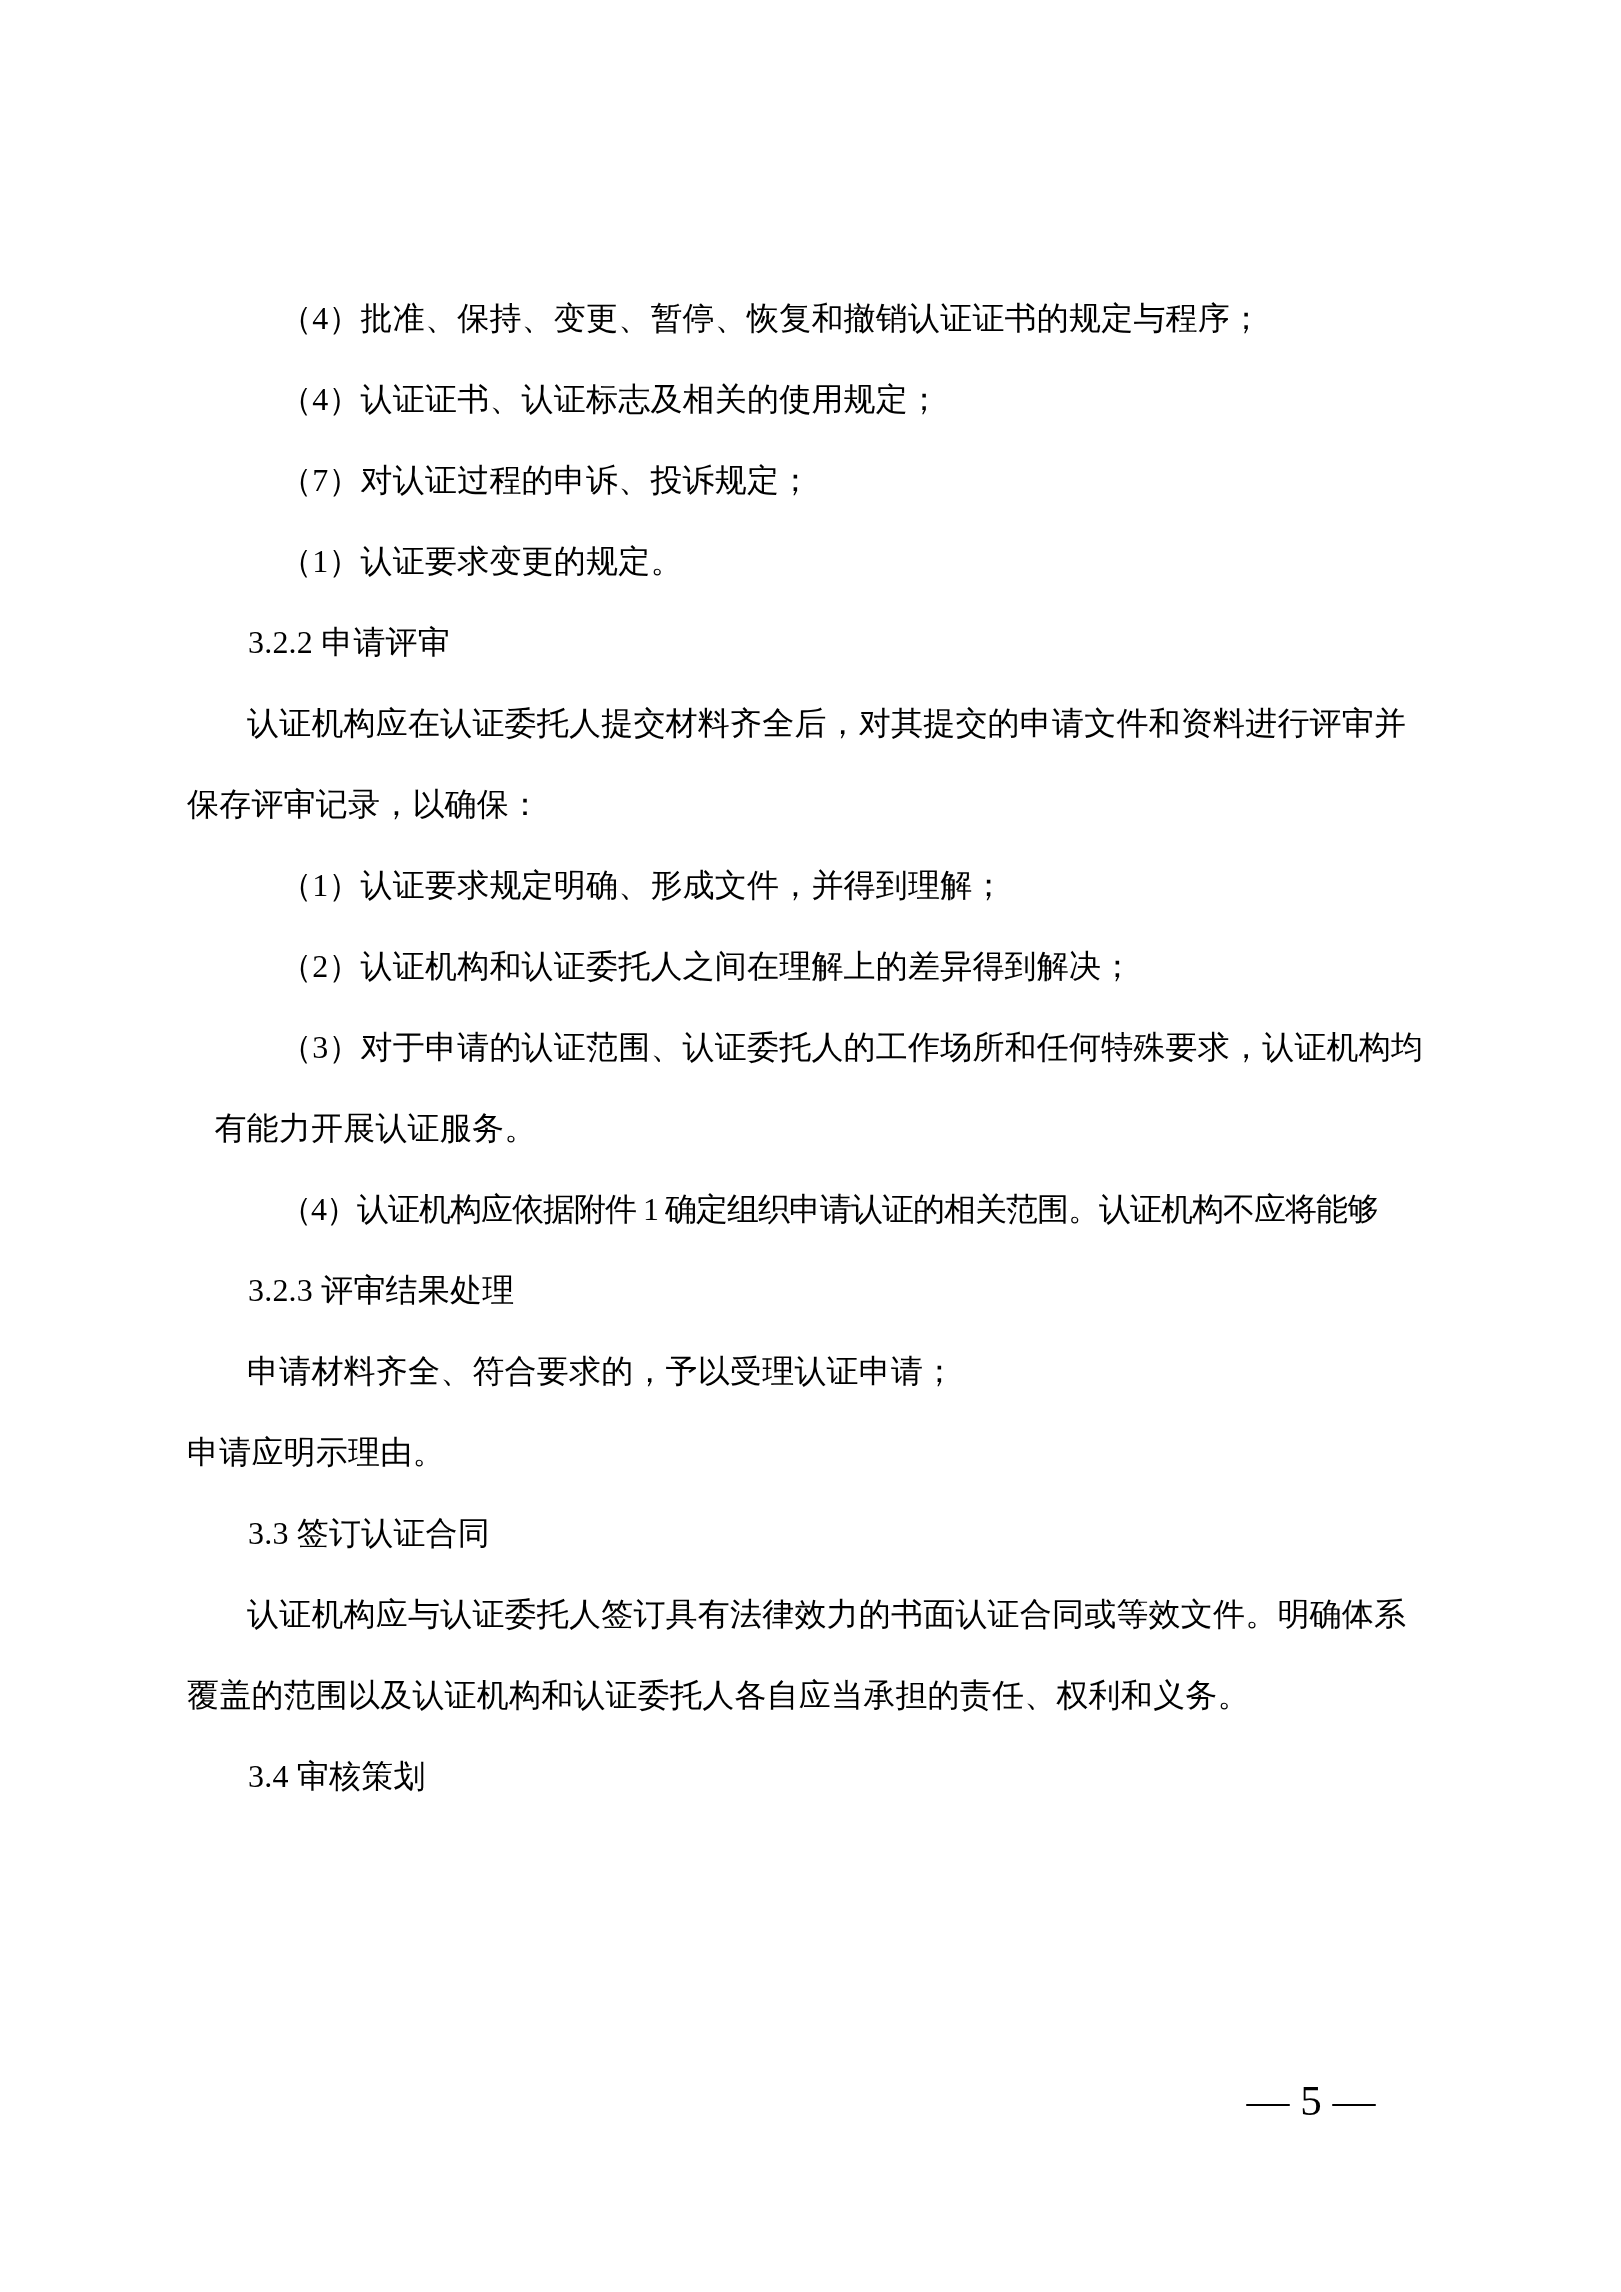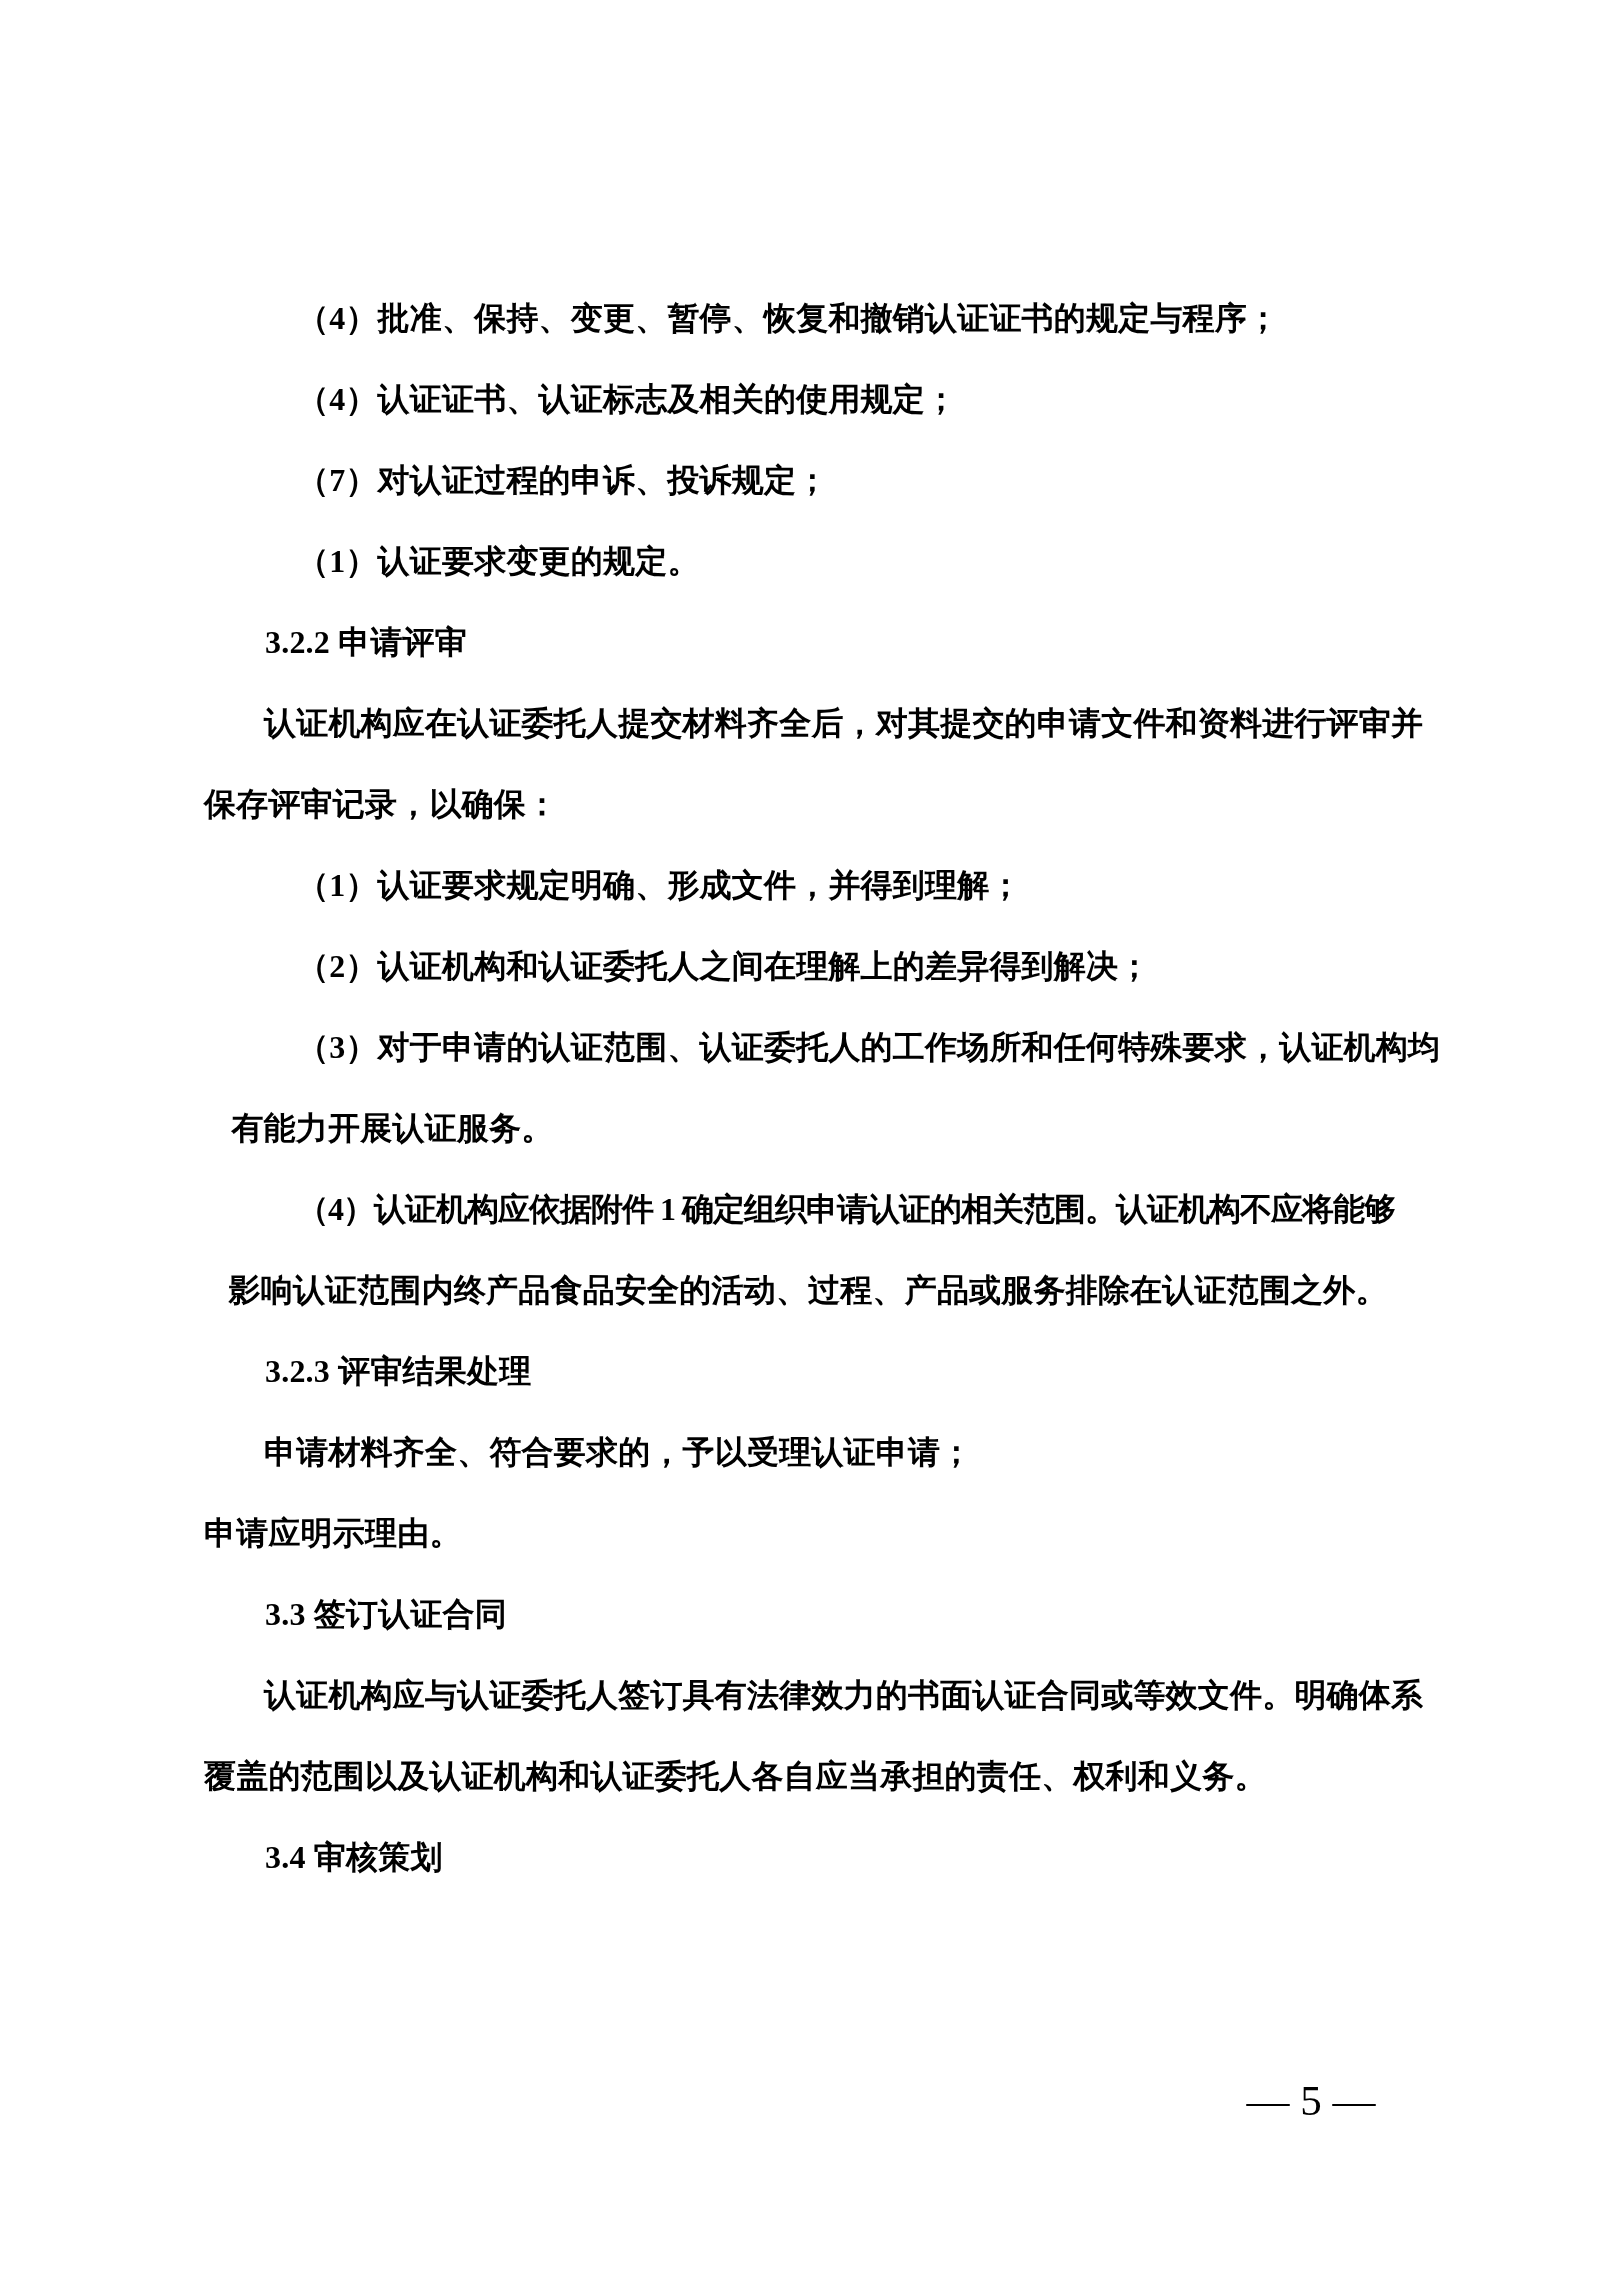--- a/index.html
+++ b/index.html
@@ -12,24 +12,23 @@
     width: 1621px;
     height: 2293px;
     background: #ffffff;
     color: #000000;
     font-family: "Liberation Serif", "DejaVu Serif", serif;
     overflow: hidden;
     margin: 0 auto;
   }
   .text-block {
     position: absolute;
-    left: 204px;
+    left: 187px;
     top: 278px;
     width: 1220px;
-    font-weight: bold;
   }
   .line {
     height: 81px;
     line-height: 81px;
     font-size: 32px;
     white-space: nowrap;
     letter-spacing: 0.2px;
   }
   
   .indent-item    { padding-left: 93px; }  
@@ -60,21 +59,20 @@
     <div class="line indent-item">（7）对认证过程的申诉、投诉规定；</div>
     <div class="line indent-item">（1）认证要求变更的规定。</div>
     <div class="line indent-section">3.2.2 申请评审</div>
     <div class="line indent-para">认证机构应在认证委托人提交材料齐全后，对其提交的申请文件和资料进行评审并</div>
     <div class="line indent-cont">保存评审记录，以确保：</div>
     <div class="line indent-item">（1）认证要求规定明确、形成文件，并得到理解；</div>
     <div class="line indent-item">（2）认证机构和认证委托人之间在理解上的差异得到解决；</div>
     <div class="line indent-item">（3）对于申请的认证范围、认证委托人的工作场所和任何特殊要求，认证机构均</div>
     <div class="line indent-cont-a">有能力开展认证服务。</div>
     <div class="line indent-item tight">（4）认证机构应依据附件 1 确定组织申请认证的相关范围。认证机构不应将能够</div>
-    <div class="line indent-cont-b">影响认证范围内终产品食品安全的活动、过程、产品或服务排除在认证范围之外。</div>
     <div class="line indent-section">3.2.3 评审结果处理</div>
     <div class="line indent-para">申请材料齐全、符合要求的，予以受理认证申请；</div>
     <div class="line indent-cont">申请应明示理由。</div>
     <div class="line indent-section">3.3 签订认证合同</div>
     <div class="line indent-para">认证机构应与认证委托人签订具有法律效力的书面认证合同或等效文件。明确体系</div>
     <div class="line indent-cont">覆盖的范围以及认证机构和认证委托人各自应当承担的责任、权利和义务。</div>
     <div class="line indent-section">3.4 审核策划</div>
   </div>
 
   <div class="footer">— 5 —</div>

